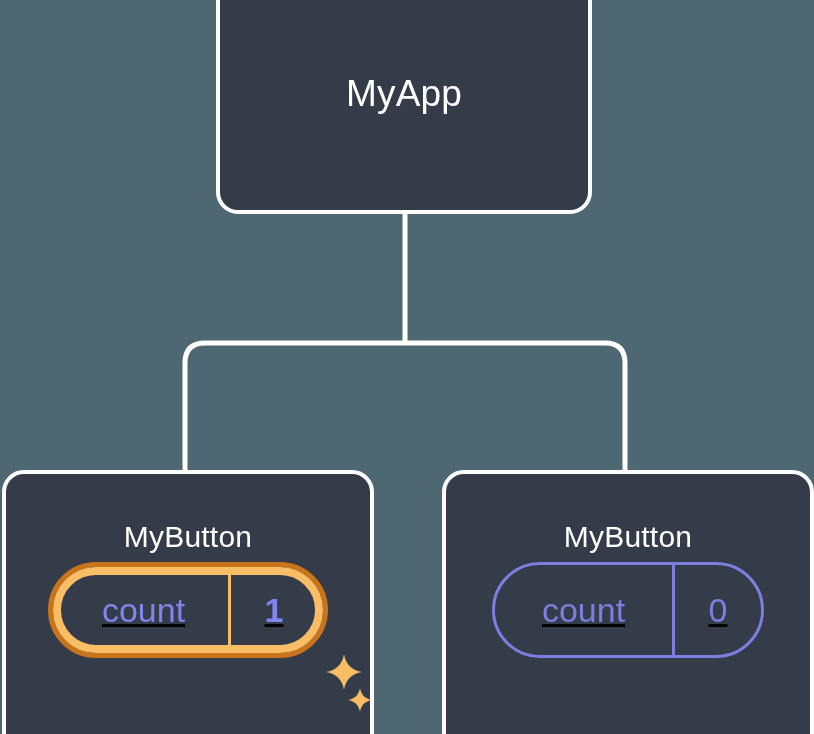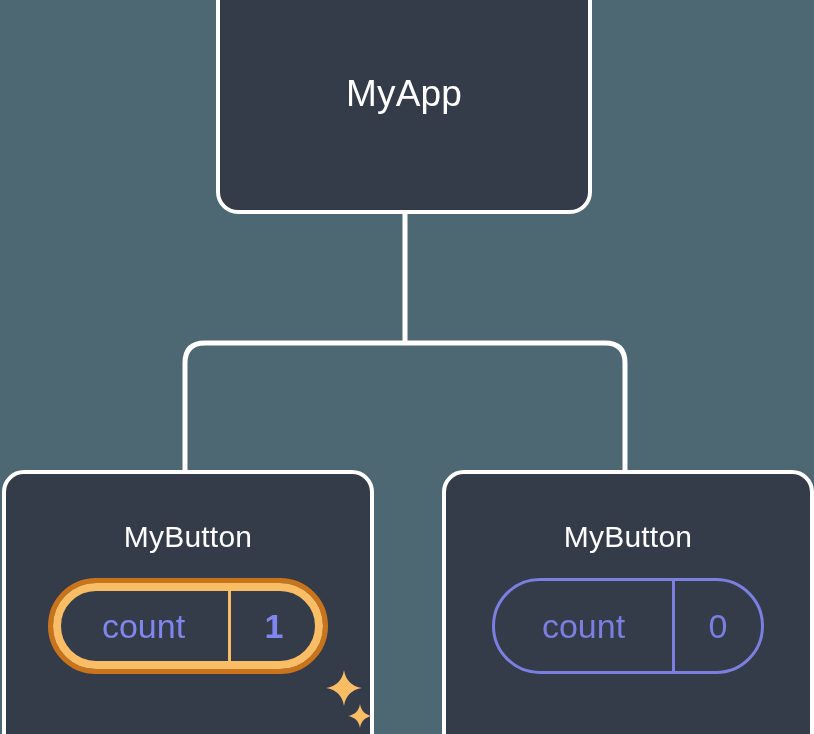--- a/index.html
+++ b/index.html
@@ -77,25 +77,26 @@
     line-height: 1;
     white-space: nowrap;
   }
   .node-root .node-title {
     font-size: 37px;
   }
 
   
   .pill-wrap {
     position: relative;
-    margin-top: 26px;
+    margin-top: 10px;
     display: flex;
     justify-content: center;
     align-items: center;
     width: 100%;
+    text-decoration: underline;
   }
 
   .pill {
     box-sizing: border-box;
     display: flex;
     align-items: stretch;
     height: 96px;
     border-radius: 9999px;
     background: transparent;
   }

